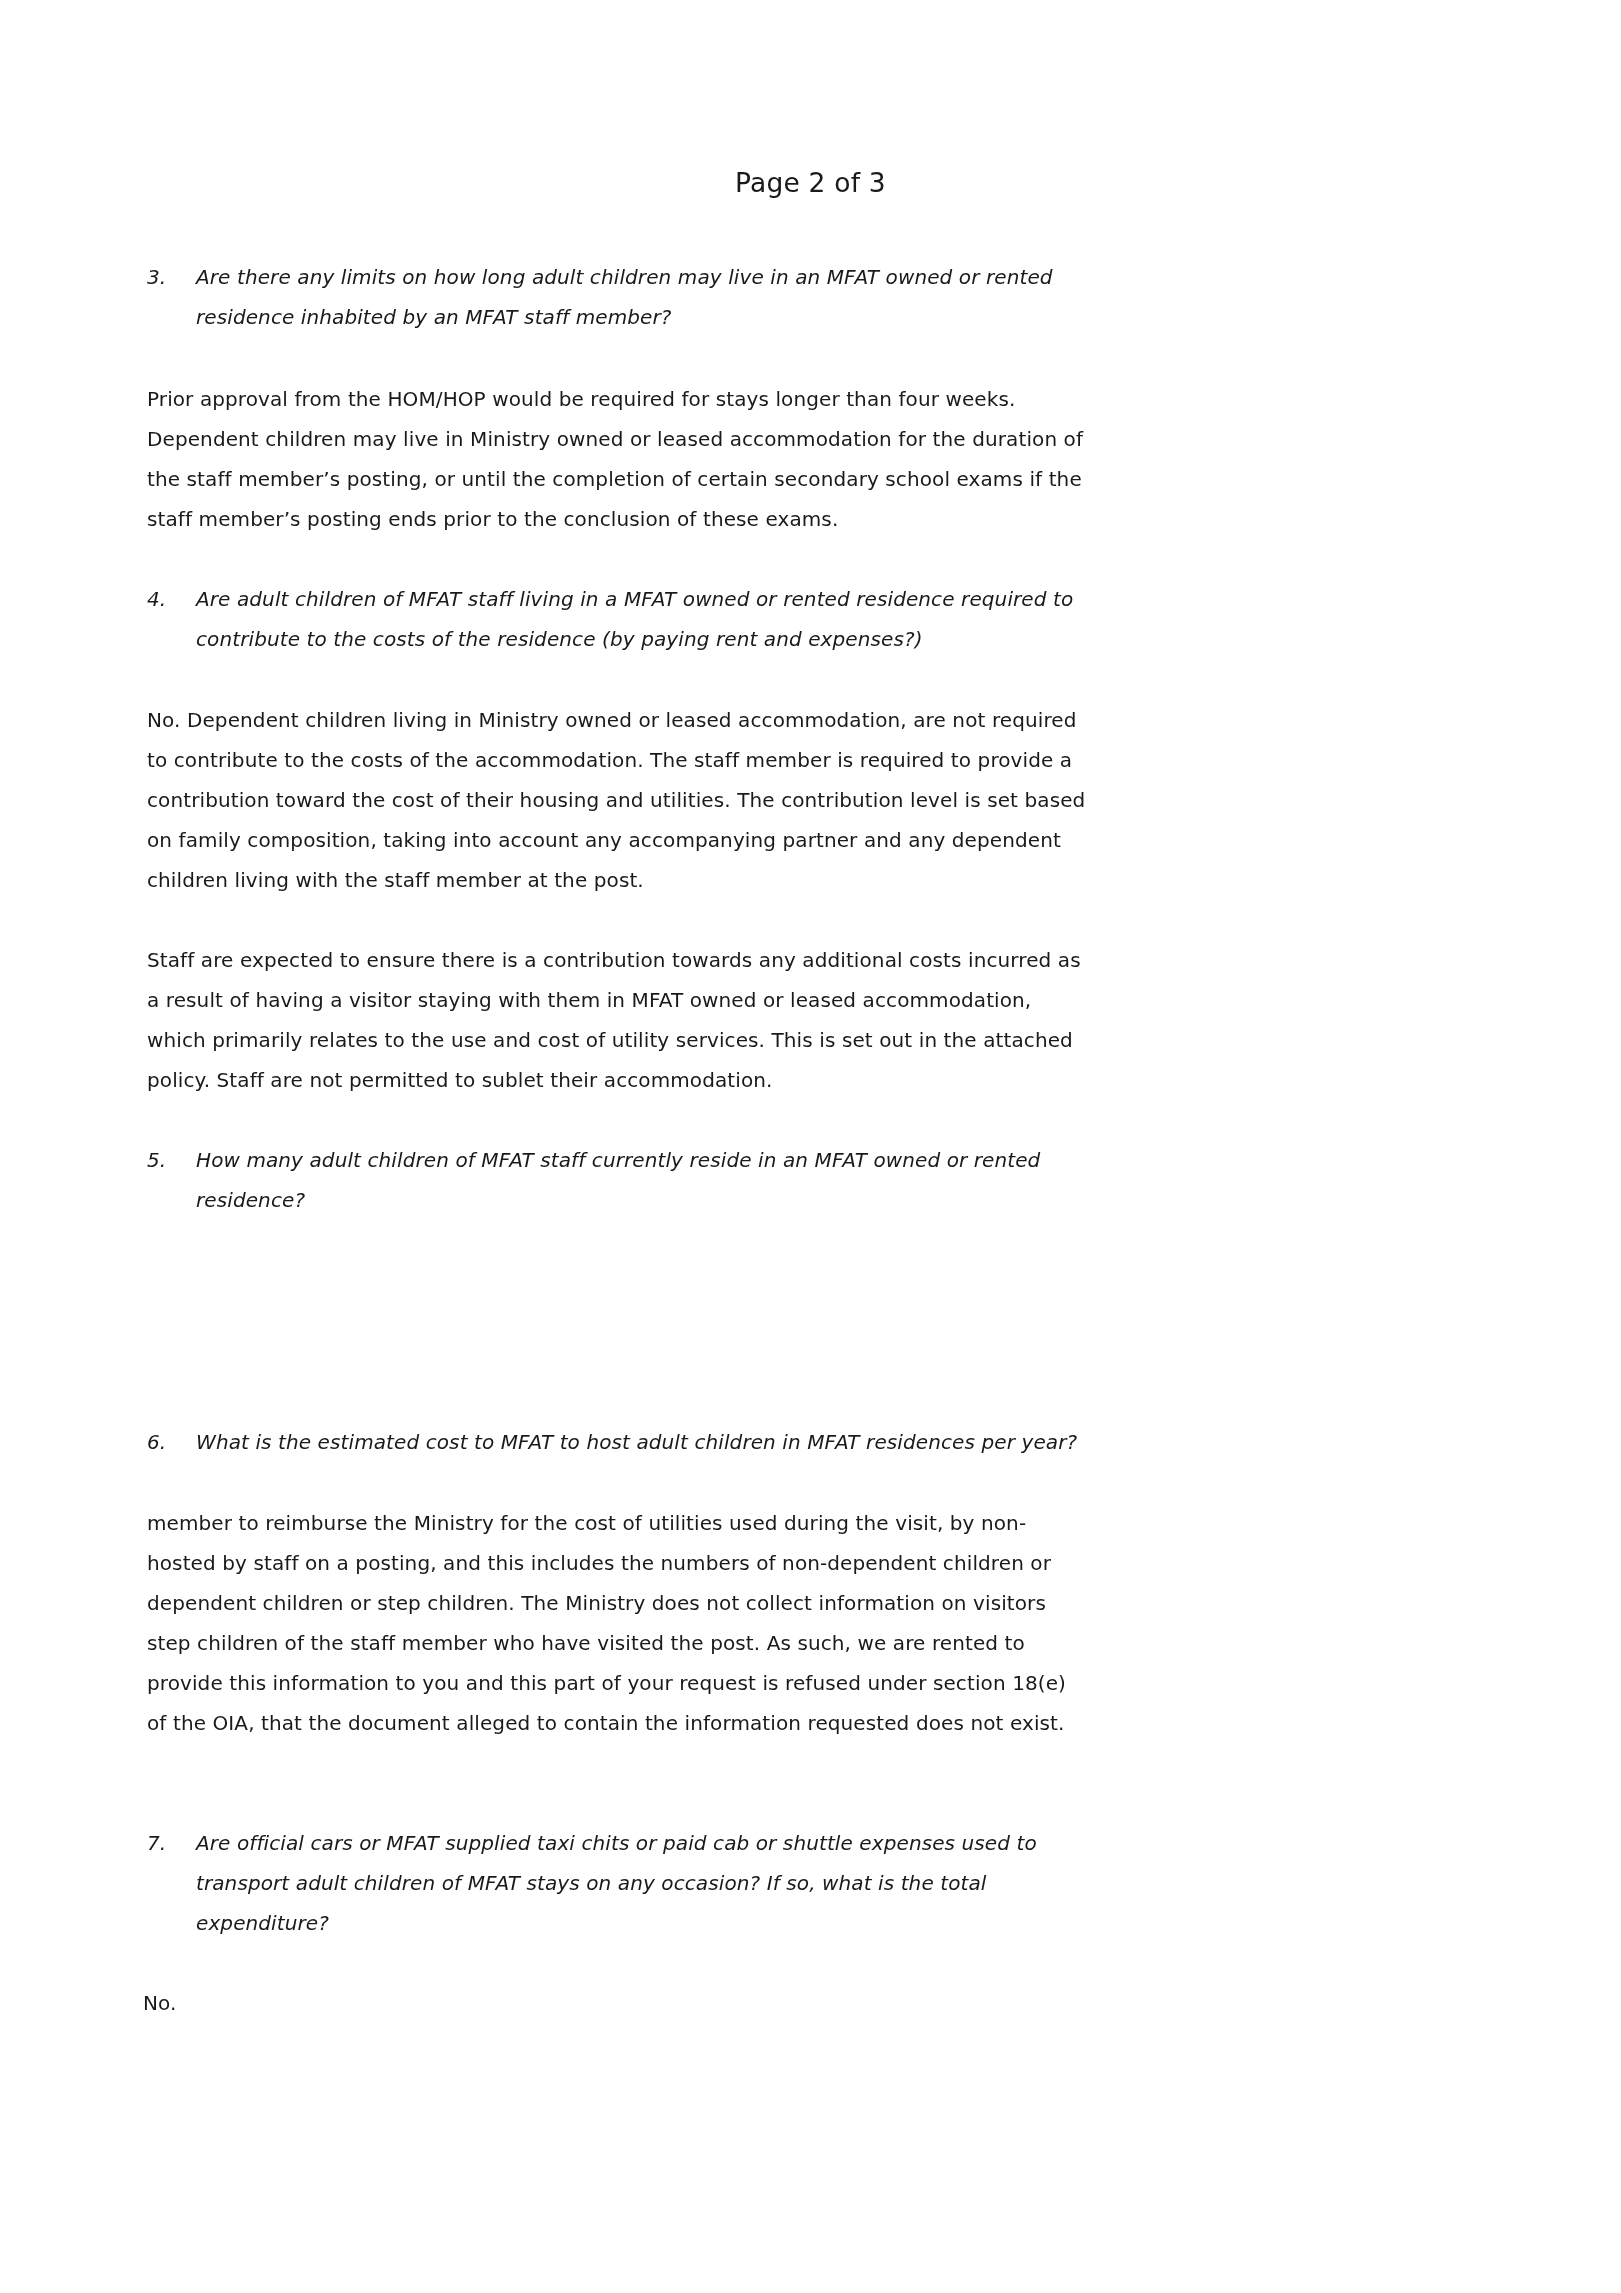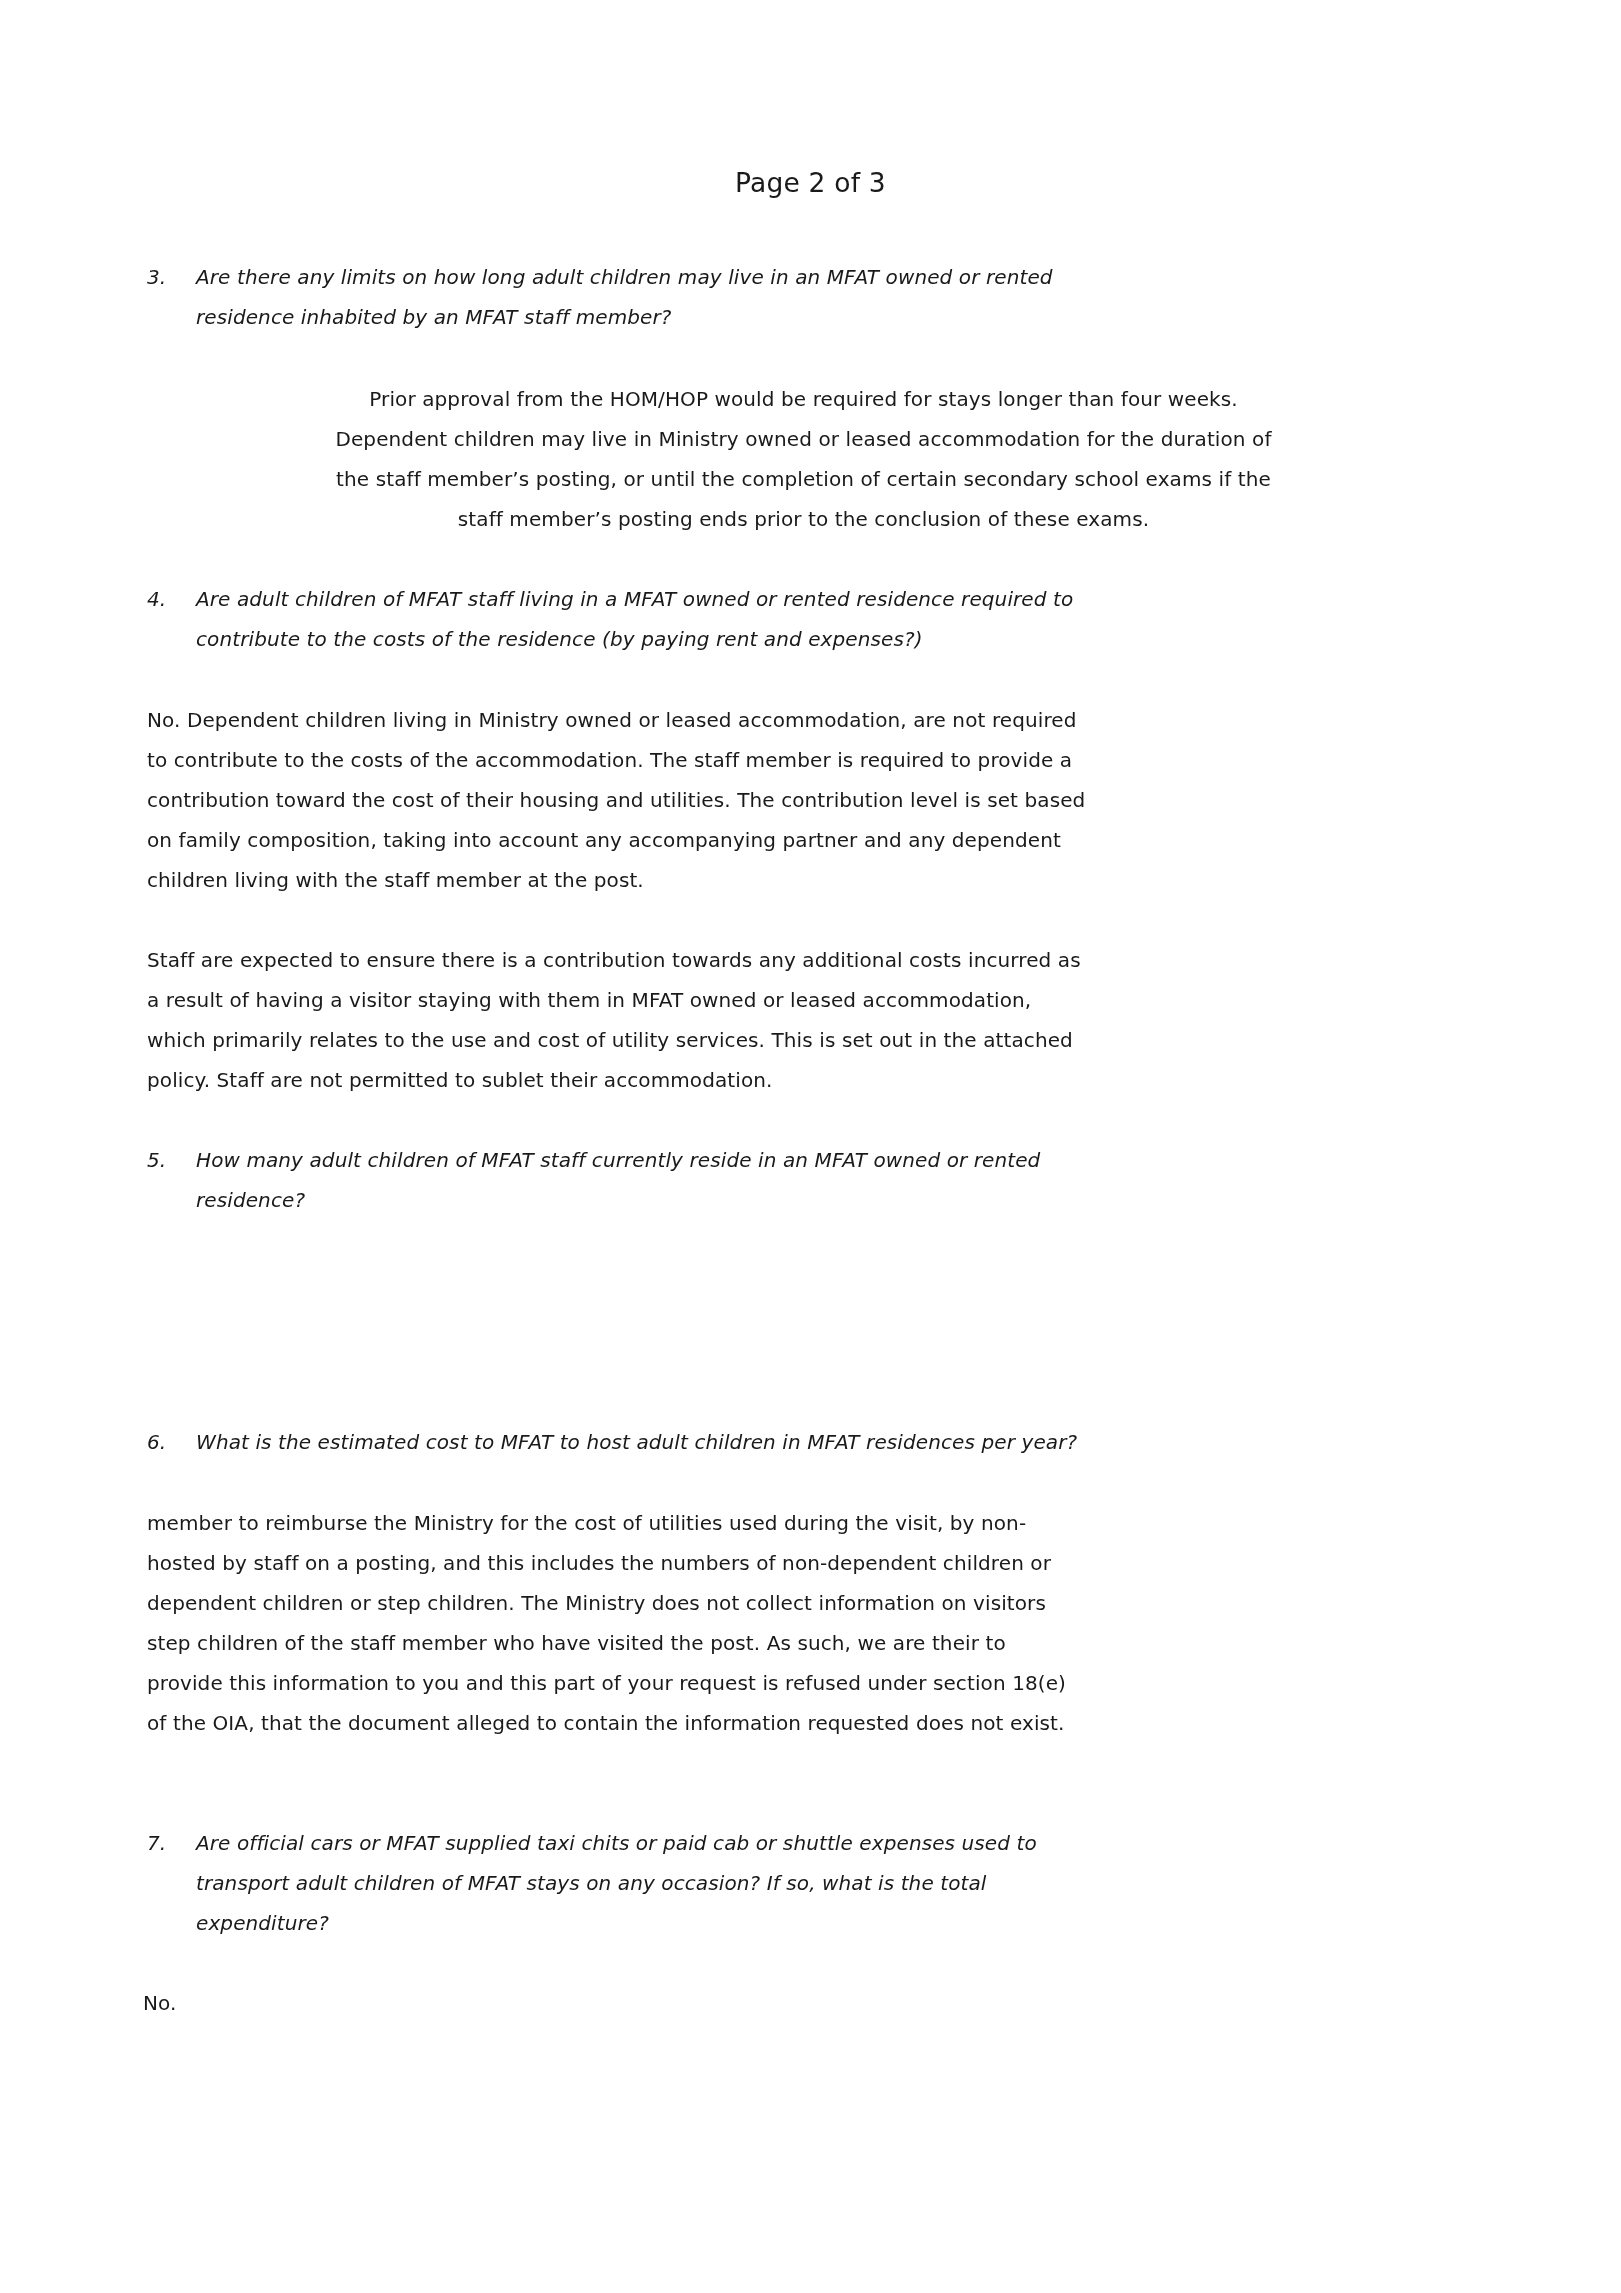--- a/index.html
+++ b/index.html
@@ -63,21 +63,21 @@
 <body>
 
 <div class="page">
 
   <div class="page-number">Page 2 of 3</div>
 
   <div class="block question" style="top:249px;">
     <span class="qline"><span class="num">3.</span><span>Are there any limits on how long adult children may live in an MFAT owned or rented</span></span>
     <span class="qline cont">residence inhabited by an MFAT staff member?</span>
   </div>
-  <div class="block para" style="top:371px;text-align:center;">
+  <div class="block para" style="top:371px;">
     <span class="pline">Prior approval from the HOM/HOP would be required for stays longer than four weeks.</span>
     <span class="pline">Dependent children may live in Ministry owned or leased accommodation for the duration of</span>
     <span class="pline">the staff member’s posting, or until the completion of certain secondary school exams if the</span>
     <span class="pline">staff member’s posting ends prior to the conclusion of these exams.</span>
   </div>
 
   <div class="block question" style="top:571px;">
     <span class="qline"><span class="num">4.</span><span>Are adult children of MFAT staff living in a MFAT owned or rented residence required to</span></span>
     <span class="qline cont">contribute to the costs of the residence (by paying rent and expenses?)</span>
   </div>
@@ -100,21 +100,21 @@
     <span class="qline cont">residence?</span>
   </div>
 
   <div class="block question" style="top:1414px;">
     <span class="qline"><span class="num">6.</span><span>What is the estimated cost to MFAT to host adult children in MFAT residences per year?</span></span>
   </div>
   <div class="block para" style="top:1495px;">
     <span class="pline">member to reimburse the Ministry for the cost of utilities used during the visit, by non-</span>
     <span class="pline">hosted by staff on a posting, and this includes the numbers of non-dependent children or</span>
     <span class="pline">dependent children or step children. The Ministry does not collect information on visitors</span>
-    <span class="pline">step children of the staff member who have visited the post.  As such, we are their to</span>
+    <span class="pline">step children of the staff member who have visited the post.  As such, we are rented to</span>
     <span class="pline">provide this information to you and this part of your request is refused under section 18(e)</span>
     <span class="pline">of the OIA, that the document alleged to contain the information requested does not exist.</span>
   </div>
 
   <div class="block question" style="top:1815px;">
     <span class="qline"><span class="num">7.</span><span>Are official cars or MFAT supplied taxi chits or paid cab or shuttle expenses used to</span></span>
     <span class="qline cont">transport adult children of MFAT stays on any occasion? If so, what is the total</span>
     <span class="qline cont">expenditure?</span>
   </div>
   <div class="block para" style="top:1975px; left:143px;">

